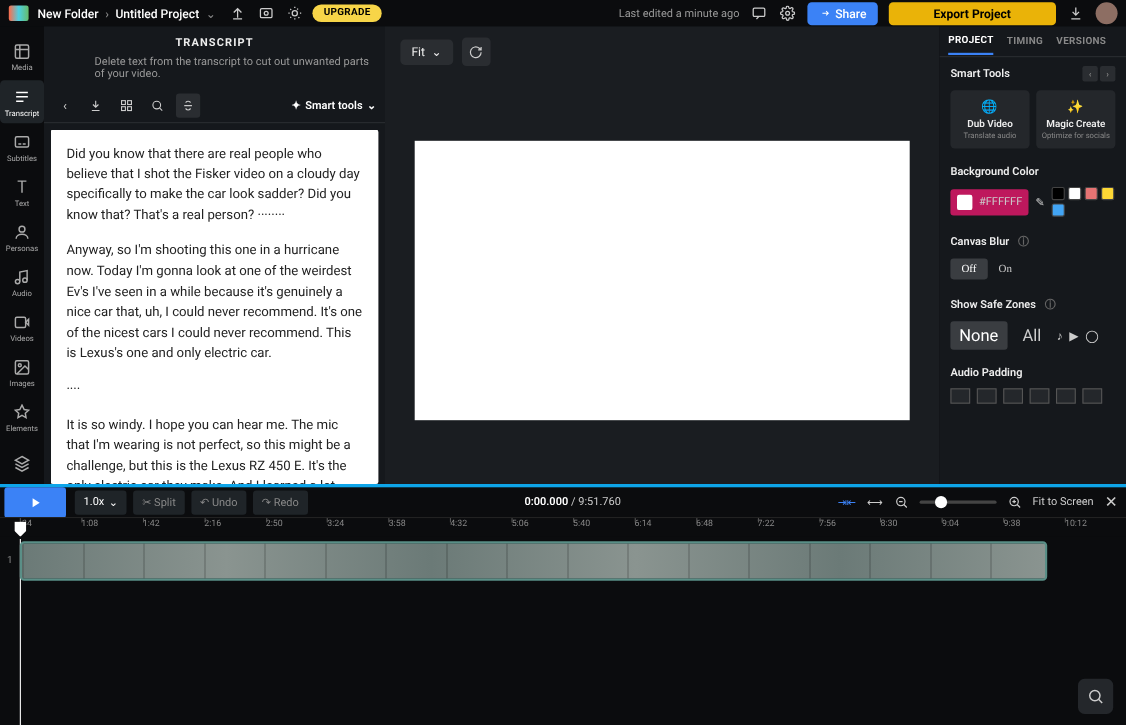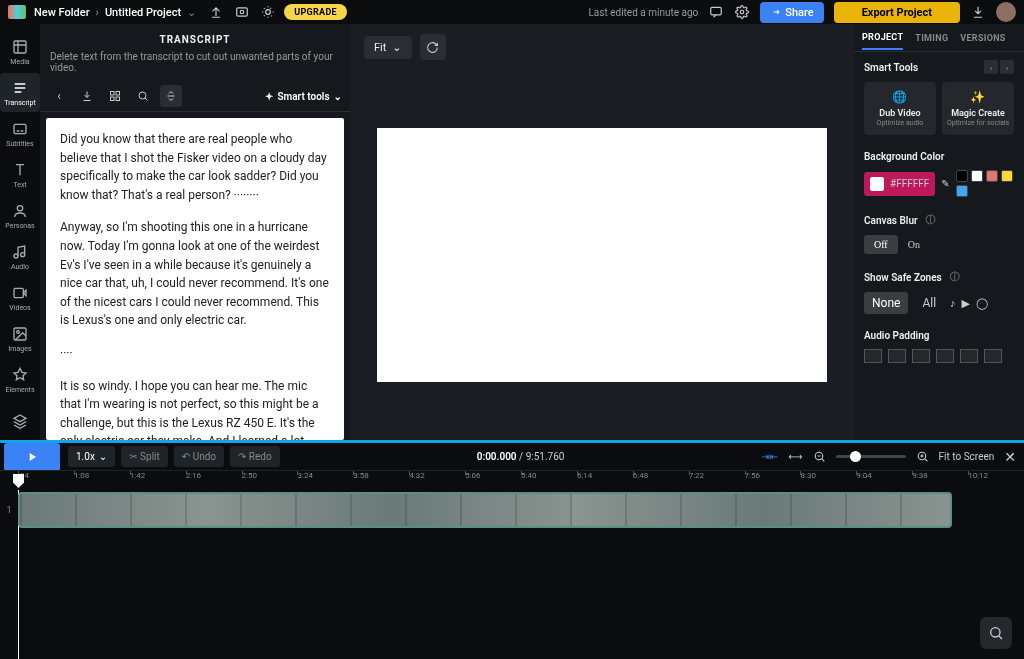--- a/index.html
+++ b/index.html
@@ -7,31 +7,31 @@
 .topbar { height: 24px; background: #0b0c0e; display: flex; align-items: center; padding: 0 8px; font-size: 11px; }
 .topbar .logo { width: 18px; height: 14px; background: linear-gradient(90deg,#ff6b4a 0%,#4dd0e1 50%,#66bb6a 100%); margin-right: 8px; border-radius:2px;}
 .breadcrumb { display: flex; align-items: center; color: #fff; font-weight: 500; gap: 6px; }
 .breadcrumb .chev { color: #888; }
 .top-icons { display: flex; gap: 10px; margin-left: 12px; align-items: center;}
 .top-icons .ico, .rtop .ico { width: 16px; height: 16px; display:flex; align-items:center; justify-content:center; color:#ccc;}
 .upgrade { background: #f7d548; color: #000; font-weight: 700; font-size: 9px; padding: 3px 10px; border-radius: 10px; margin-left: 8px; letter-spacing:0.3px;}
 .rtop { margin-left: auto; display: flex; align-items: center; gap: 10px; }
 .last-edited { color: #999; font-size: 10px; }
 .share-btn { background: #3b82f6; color: #fff; font-size: 11px; padding: 4px 10px; border-radius: 4px; display: flex; align-items: center; gap: 4px; font-weight:500;}
-.export-btn { background: #eab308; color: #000; font-size: 11px; padding: 4px 28px; border-radius: 4px; font-weight: 700; text-align: right; }
+.export-btn { background: #eab308; color: #000; font-size: 11px; padding: 4px 41px; border-radius: 4px; font-weight: 700; text-align: right; }
 .avatar { width: 20px; height: 20px; border-radius: 50%; background: #8d6e63; }
 .main { display: flex; height: 416px; }
 .leftbar { width: 40px; background: #0b0c0e; display: flex; flex-direction: column; align-items: center; padding-top: 8px; gap: 2px; }
 .leftbar .item { width: 40px; height: 40px; display: flex; flex-direction: column; align-items: center; justify-content: center; color: #aaa; font-size: 7px; gap: 2px; border-radius:4px; cursor:pointer;}
 .leftbar .item.active { background: #1f2428; color: #fff; }
 .leftbar .item .ic { width: 18px; height: 18px; display:flex; align-items:center; justify-content:center;}
 .panel { width: 310px; background: #15181c; position: relative; display:flex; flex-direction:column;}
 .panel-title { text-align: center; font-size: 10px; font-weight: 700; letter-spacing: 1px; padding: 10px 0 6px; color:#eee;}
 .panel-collapse { position: absolute; right: -4px; top: 8px; color: #fff; font-size:12px;}
-.panel-hint { font-size: 10px; color: #999; padding: 0 10px 8px; }
+.panel-hint { font-size: 10px; color: #999; padding: 0 10px 8px; margin-left: 36px; }
 .transcript-toolbar { display: flex; align-items: center; padding: 4px 8px; gap: 6px; border-bottom:1px solid #2a2d31;}
 .transcript-toolbar .tbtn { width: 22px; height: 22px; display:flex; align-items:center; justify-content:center; color:#ccc; font-size:12px; cursor:pointer; border-radius:3px;}
 .smart-tools-btn { margin-left: auto; font-size: 10px; font-weight: 600; display: flex; align-items: center; gap: 4px; cursor:pointer;}
 .transcript-body { flex:1; background: #fff; color: #222; padding: 12px 14px; font-size: 12px; line-height: 1.55; overflow-y: auto; margin: 6px 6px 0 6px; border-radius:2px;}
 .transcript-body p { margin-bottom: 14px; }
 .canvas-area { flex: 1; background: #1a1d21; display: flex; flex-direction: column; position:relative;}
 .canvas-toolbar { display: flex; align-items: center; gap: 8px; padding: 10px 14px; }
 .fit-dd { background: #2a2d31; color: #eee; font-size: 11px; padding: 5px 10px; border-radius: 4px; display:flex; align-items:center; gap:6px; cursor:pointer;}
 .rot-btn { background: #2a2d31; width: 26px; height: 26px; border-radius: 4px; display:flex; align-items:center; justify-content:center; color:#ccc; cursor:pointer;}
 .canvas-stage { flex: 1; display: flex; align-items: center; justify-content: center; }
@@ -51,21 +51,21 @@
 .rbtn { background: #24272b; color: #eee; font-size: 10px; padding: 7px; border-radius: 4px; text-align: center; margin-bottom: 6px; display:flex; align-items:center; justify-content:center; gap:6px; cursor:pointer;}
 .bg-color-row { display: flex; align-items: center; gap: 6px; }
 .bg-input { background: #be185d; color: #ccc; border: none; font-size: 10px; padding: 5px 6px; width: 74px; border-radius: 3px; display:flex; align-items:center; gap:6px;}
 .bg-input .sw{width:14px;height:14px;background:#fff;border-radius:2px;}
 .swatches { display: flex; flex-wrap: wrap; gap: 3px; margin-left:auto;}
 .swatch { width: 12px; height: 12px; border-radius: 2px; cursor:pointer; border:1px solid #444;}
 .toggle-row { display: flex; gap: 0; }
 .toggle-btn { background: #24272b; color: #ccc; font-size: 10px; padding: 4px 10px; border-radius: 3px; cursor:pointer;font-family:Liberation Serif, serif;}
 .toggle-btn.active { background: #3a3d41; color:#fff;}
 .safe-row { display: flex; gap: 6px; align-items: center; }
-.safe-btn { background: #24272b; font-size: 12px; padding: 4px 8px; border-radius: 3px; color:#ccc; cursor:pointer;}
+.safe-btn { background: #24272b; font-size: 15px; padding: 4px 8px; border-radius: 3px; color:#ccc; cursor:pointer;}
 .safe-btn.active { background: #3a3d41; color:#fff;}
 .safe-ico { color:#ccc; font-size:11px;}
 .pad-row { display:flex; gap:6px;}
 .pad-ico { width:18px; height:14px; background:#24272b; border:1px solid #555; cursor:pointer;}
 .timeline-controls { height: 30px; background: #0b0c0e; display: flex; align-items: center; padding: 0 0; font-size: 10px; border-top:3px solid #0ea5e9;}
 .play-btn { background: #3b82f6; width: 56px; height: 28px; display: flex; align-items: center; justify-content: center; cursor:pointer; border-radius:3px; margin-left:4px;}
 .speed { background:#1f2428; padding:5px 8px; border-radius:3px; margin-left:8px; display:flex; align-items:center; gap:4px; cursor:pointer;}
 .tc-btn { background:#1f2428; color:#888; padding:5px 8px; border-radius:3px; margin-left:6px; font-size:10px; cursor:pointer;}
 .timecode { margin:0 auto; color:#ccc; font-size:10px;}
 .timecode .cur{font-weight:600;color:#fff;}
@@ -307,21 +307,21 @@
           <span>Smart Tools</span>
         <div class="nav-arrows">
             <span>‹</span>
             <span>›</span>
           </div>
       </div>
       <div class="tool-cards">
         <div class="tool-card">
           <div style="font-size:12px">🌐</div>
           <div class="tc-title">Dub Video</div>
-          <div class="tc-sub">Optimize audio</div>
+          <div class="tc-sub">Translate audio</div>
         </div>
         <div class="tool-card">
           <div style="font-size:12px">✨</div>
           <div class="tc-title">Magic Create</div>
           <div class="tc-sub">Optimize for socials</div>
         </div>
       </div>
     </div>
     <div class="rsection">
       <div class="rsection-title">Background Color</div>

